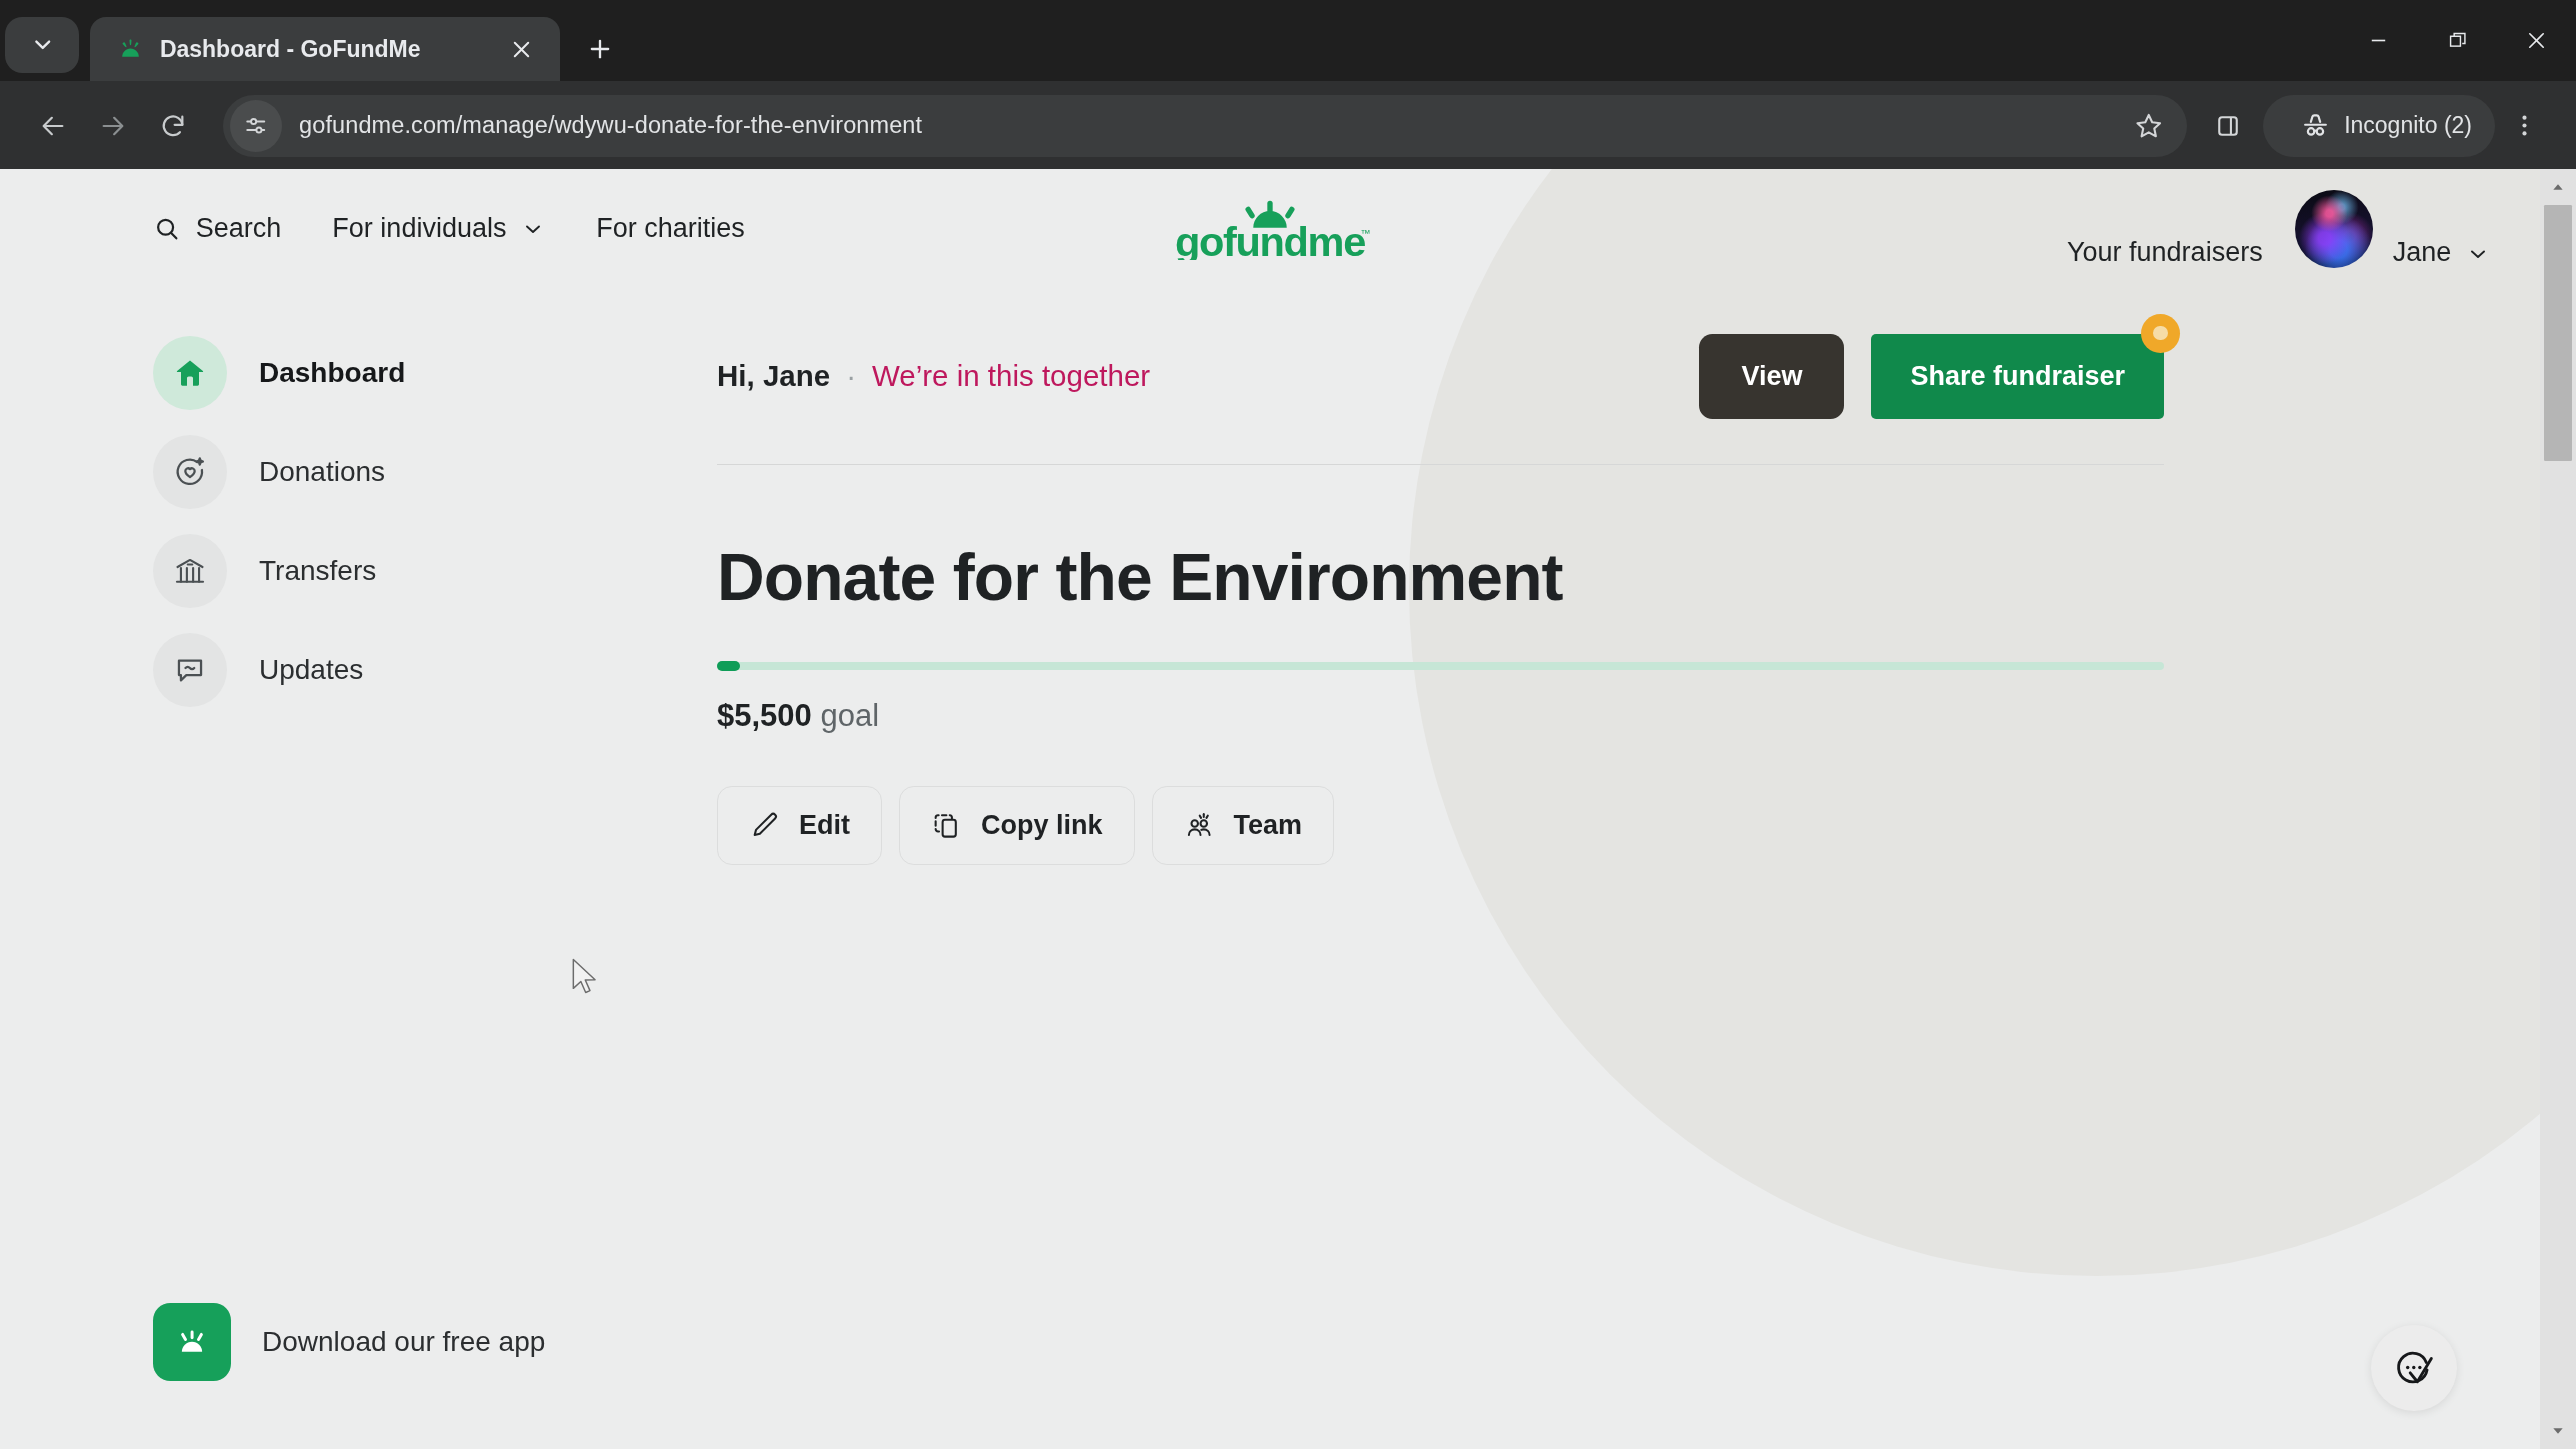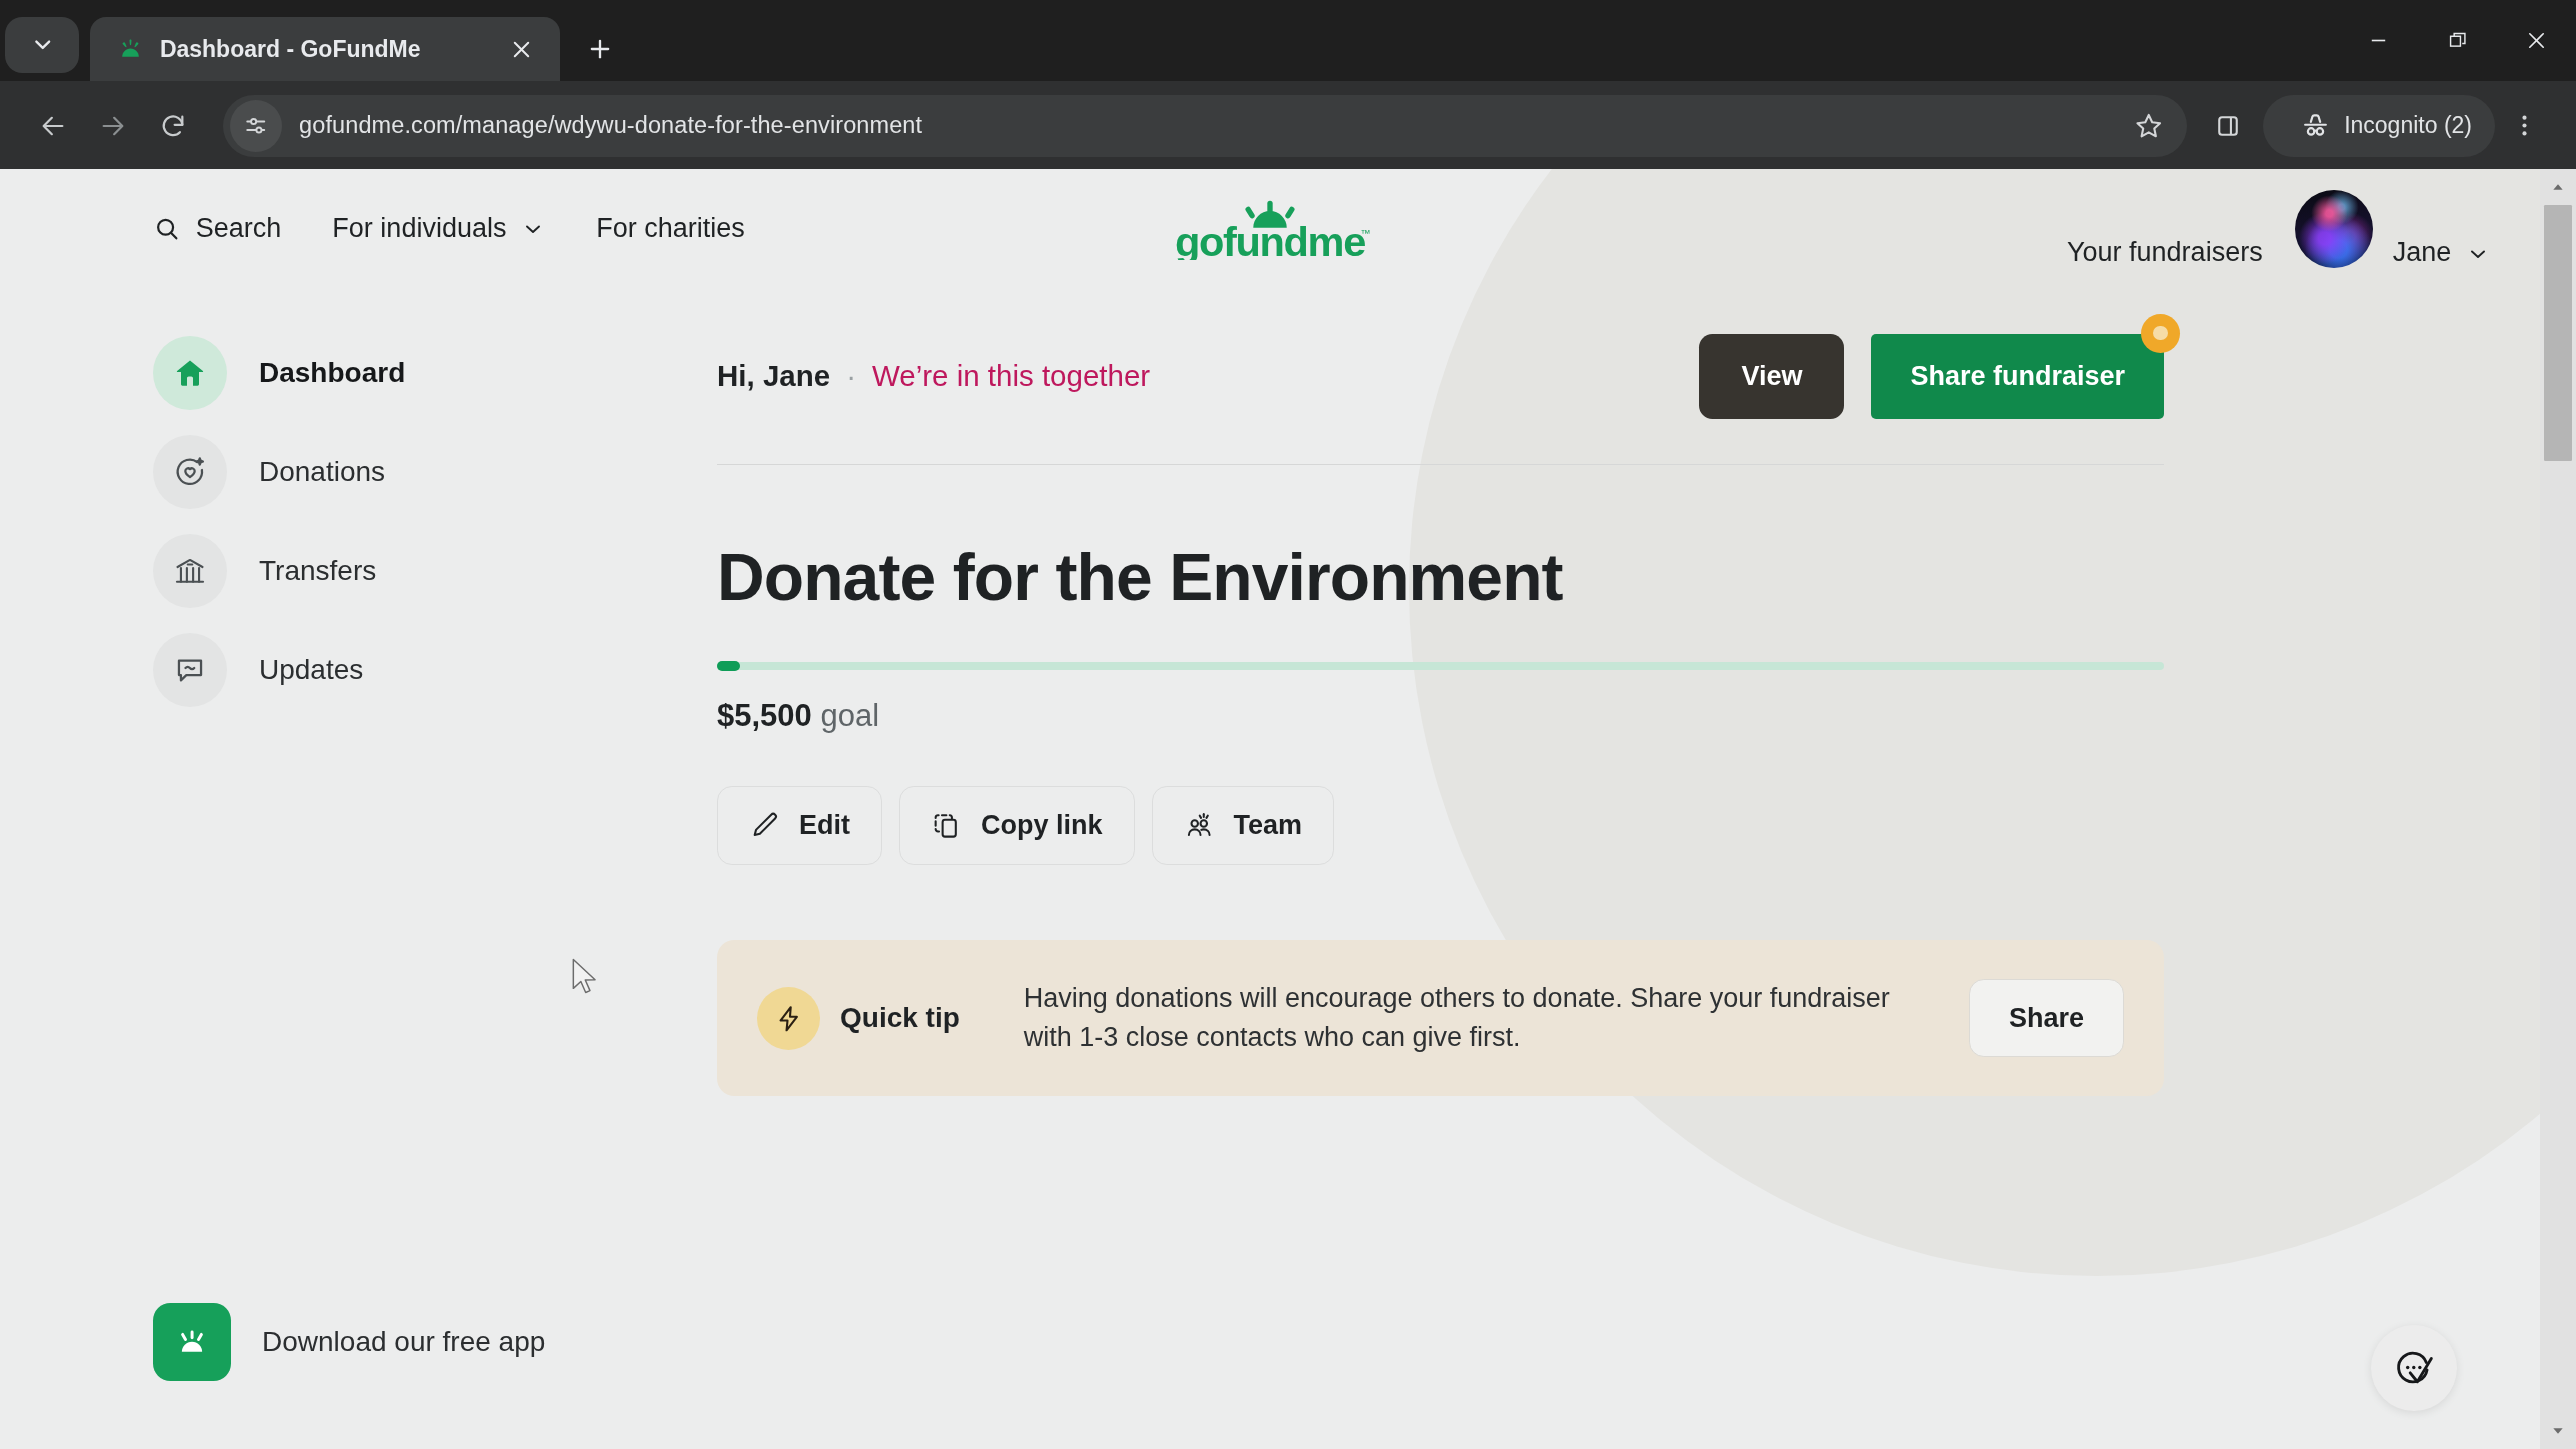--- a/index.html
+++ b/index.html
@@ -482,32 +482,20 @@
                   <path d="M3.8 19.4c0-2.6 2-4.4 4.5-4.4s4.5 1.8 4.5 4.4"></path>
                   <path d="M13.4 15.4c.6-.3 1.3-.4 1.9-.4 2.5 0 4.5 1.8 4.5 4.4"></path>
                   <line x1="15.3" y1="3.2" x2="15.3" y2="5.4"></line>
                     <line x1="12.2" y1="4.4" x2="13.2" y2="6.1"></line>
                     <line x1="18.4" y1="4.4" x2="17.4" y2="6.1"></line>
                 </svg>
                 <span>Team</span>
               </button>
             </div>
 
-            <div class="tipcard">
-              <div class="tip-badge">
-                <span class="tip-icon-circle">
-                  <svg viewBox="0 0 24 24" width="29.5" height="29.5" fill="none" stroke="#2b2013" stroke-width="1.7" stroke-linecap="round" stroke-linejoin="round">
-                      <polygon points="13.6 2.6 5.4 13.4 11 13.4 10.2 21.4 18.6 10.4 13 10.4"></polygon>
-                    </svg>
-                </span>
-                <span class="tip-label">Quick tip</span>
-              </div>
-              <div class="tip-text">Having donations will encourage others to donate. Share your fundraiser with 1-3 close contacts who can give first.</div>
-              <button class="btn-share-small">Share</button>
-            </div>
           </div>
         </div>
       </div>
 
       <div class="download-app">
         <span class="app-icon">
           <svg viewBox="0 0 24 24" width="42" height="42">
             <g fill="#ffffff">
               <rect x="11.2" y="5.4" width="1.7" height="5" rx=".85"></rect>
               <rect x="6.6" y="6.6" width="1.7" height="5" rx=".85" transform="rotate(-30 7.45 9.1)"></rect>

